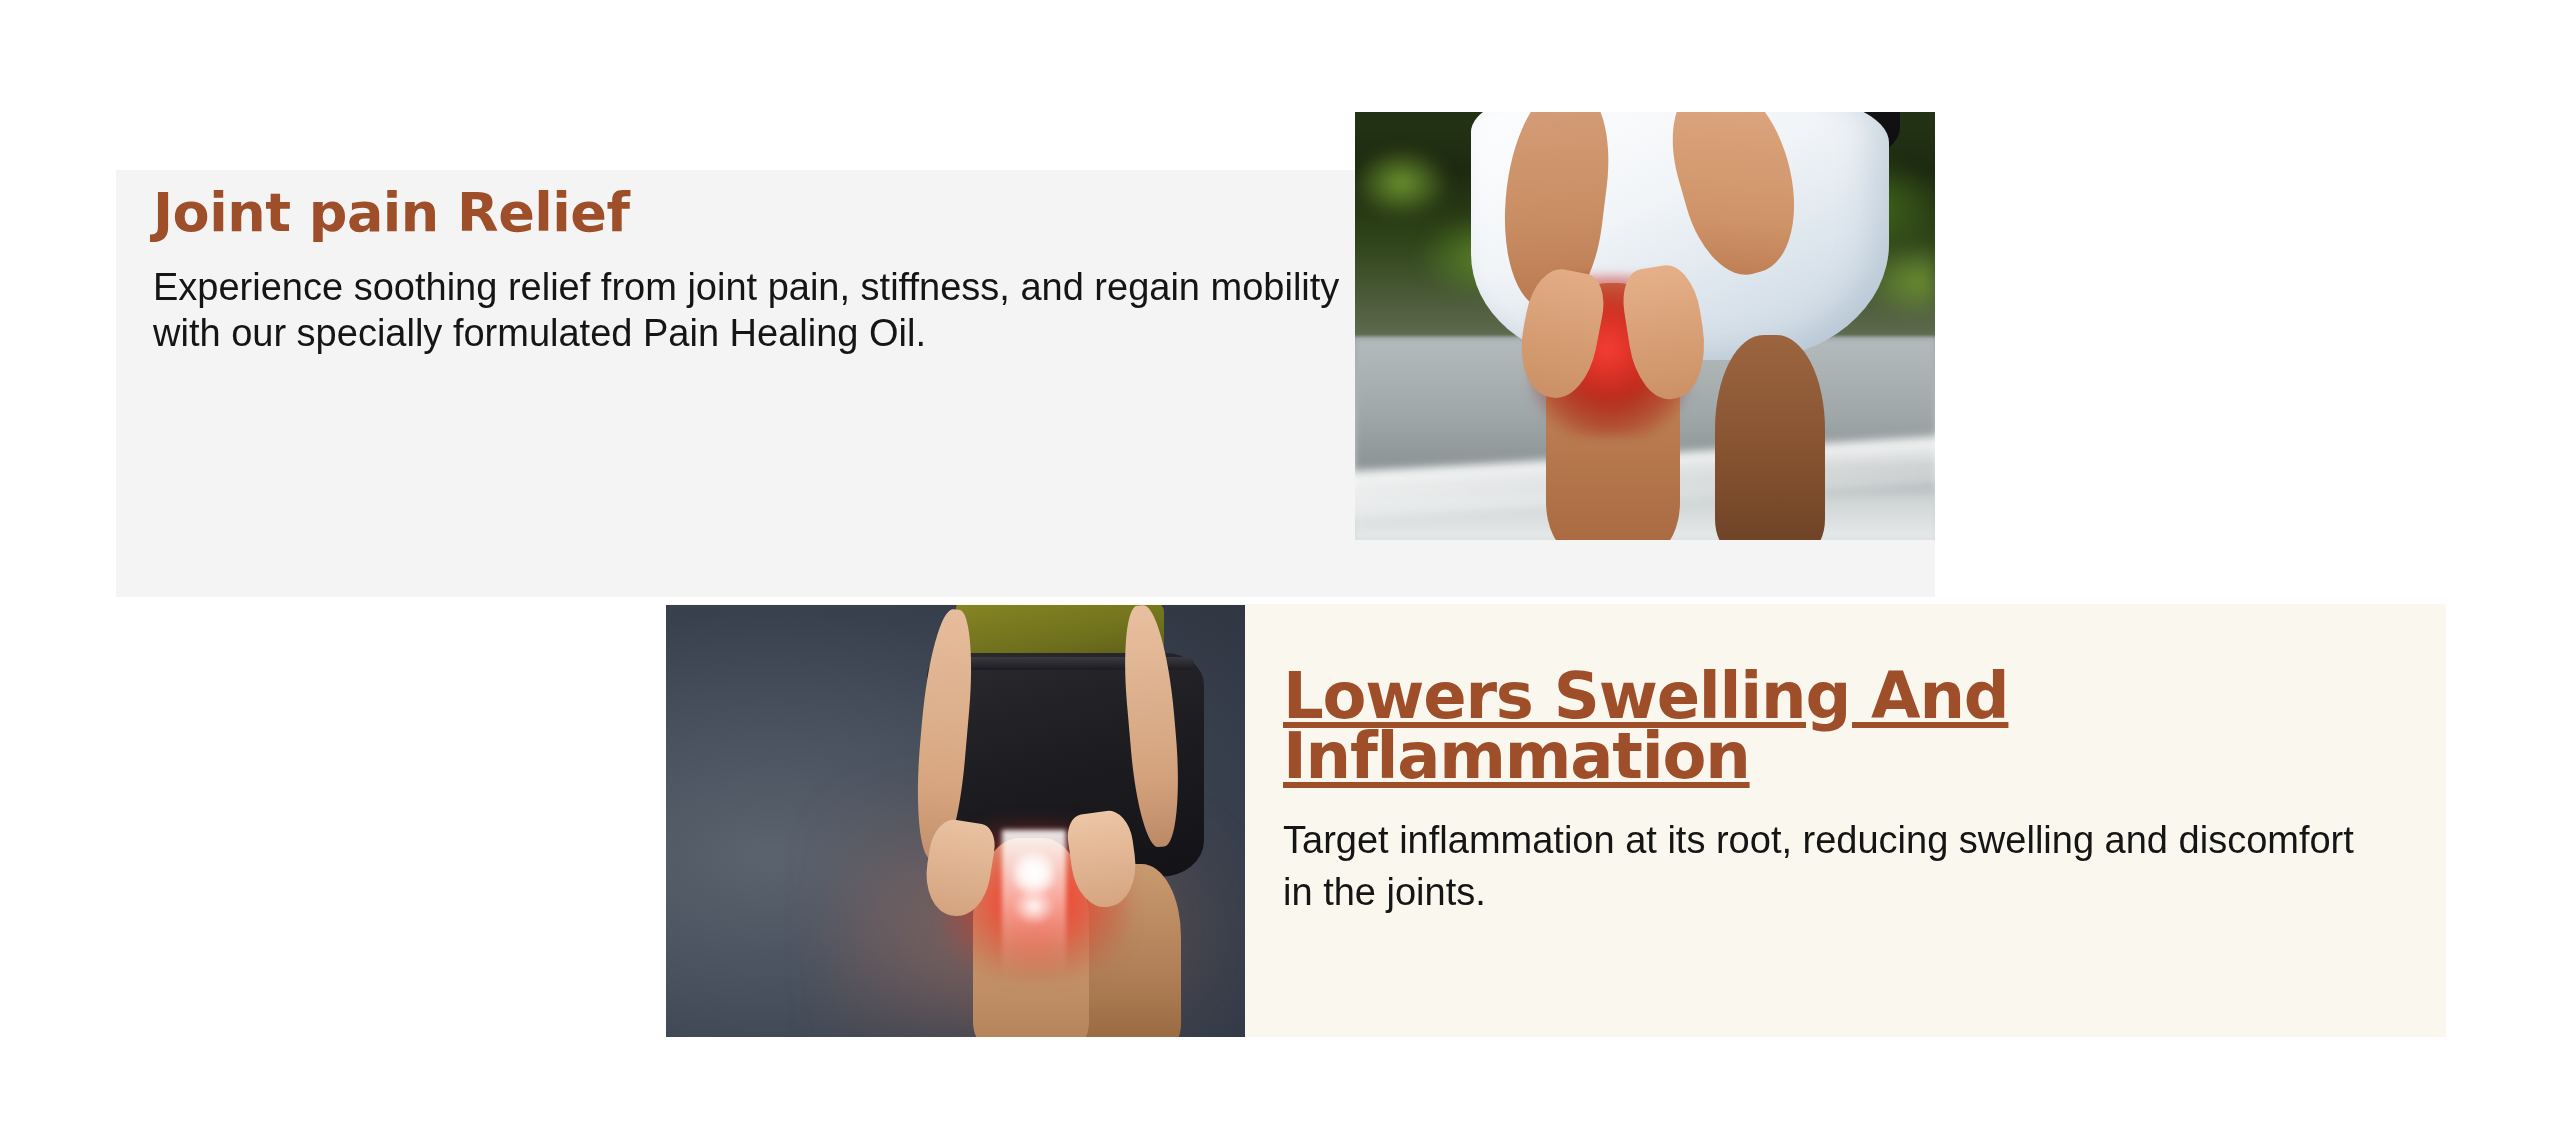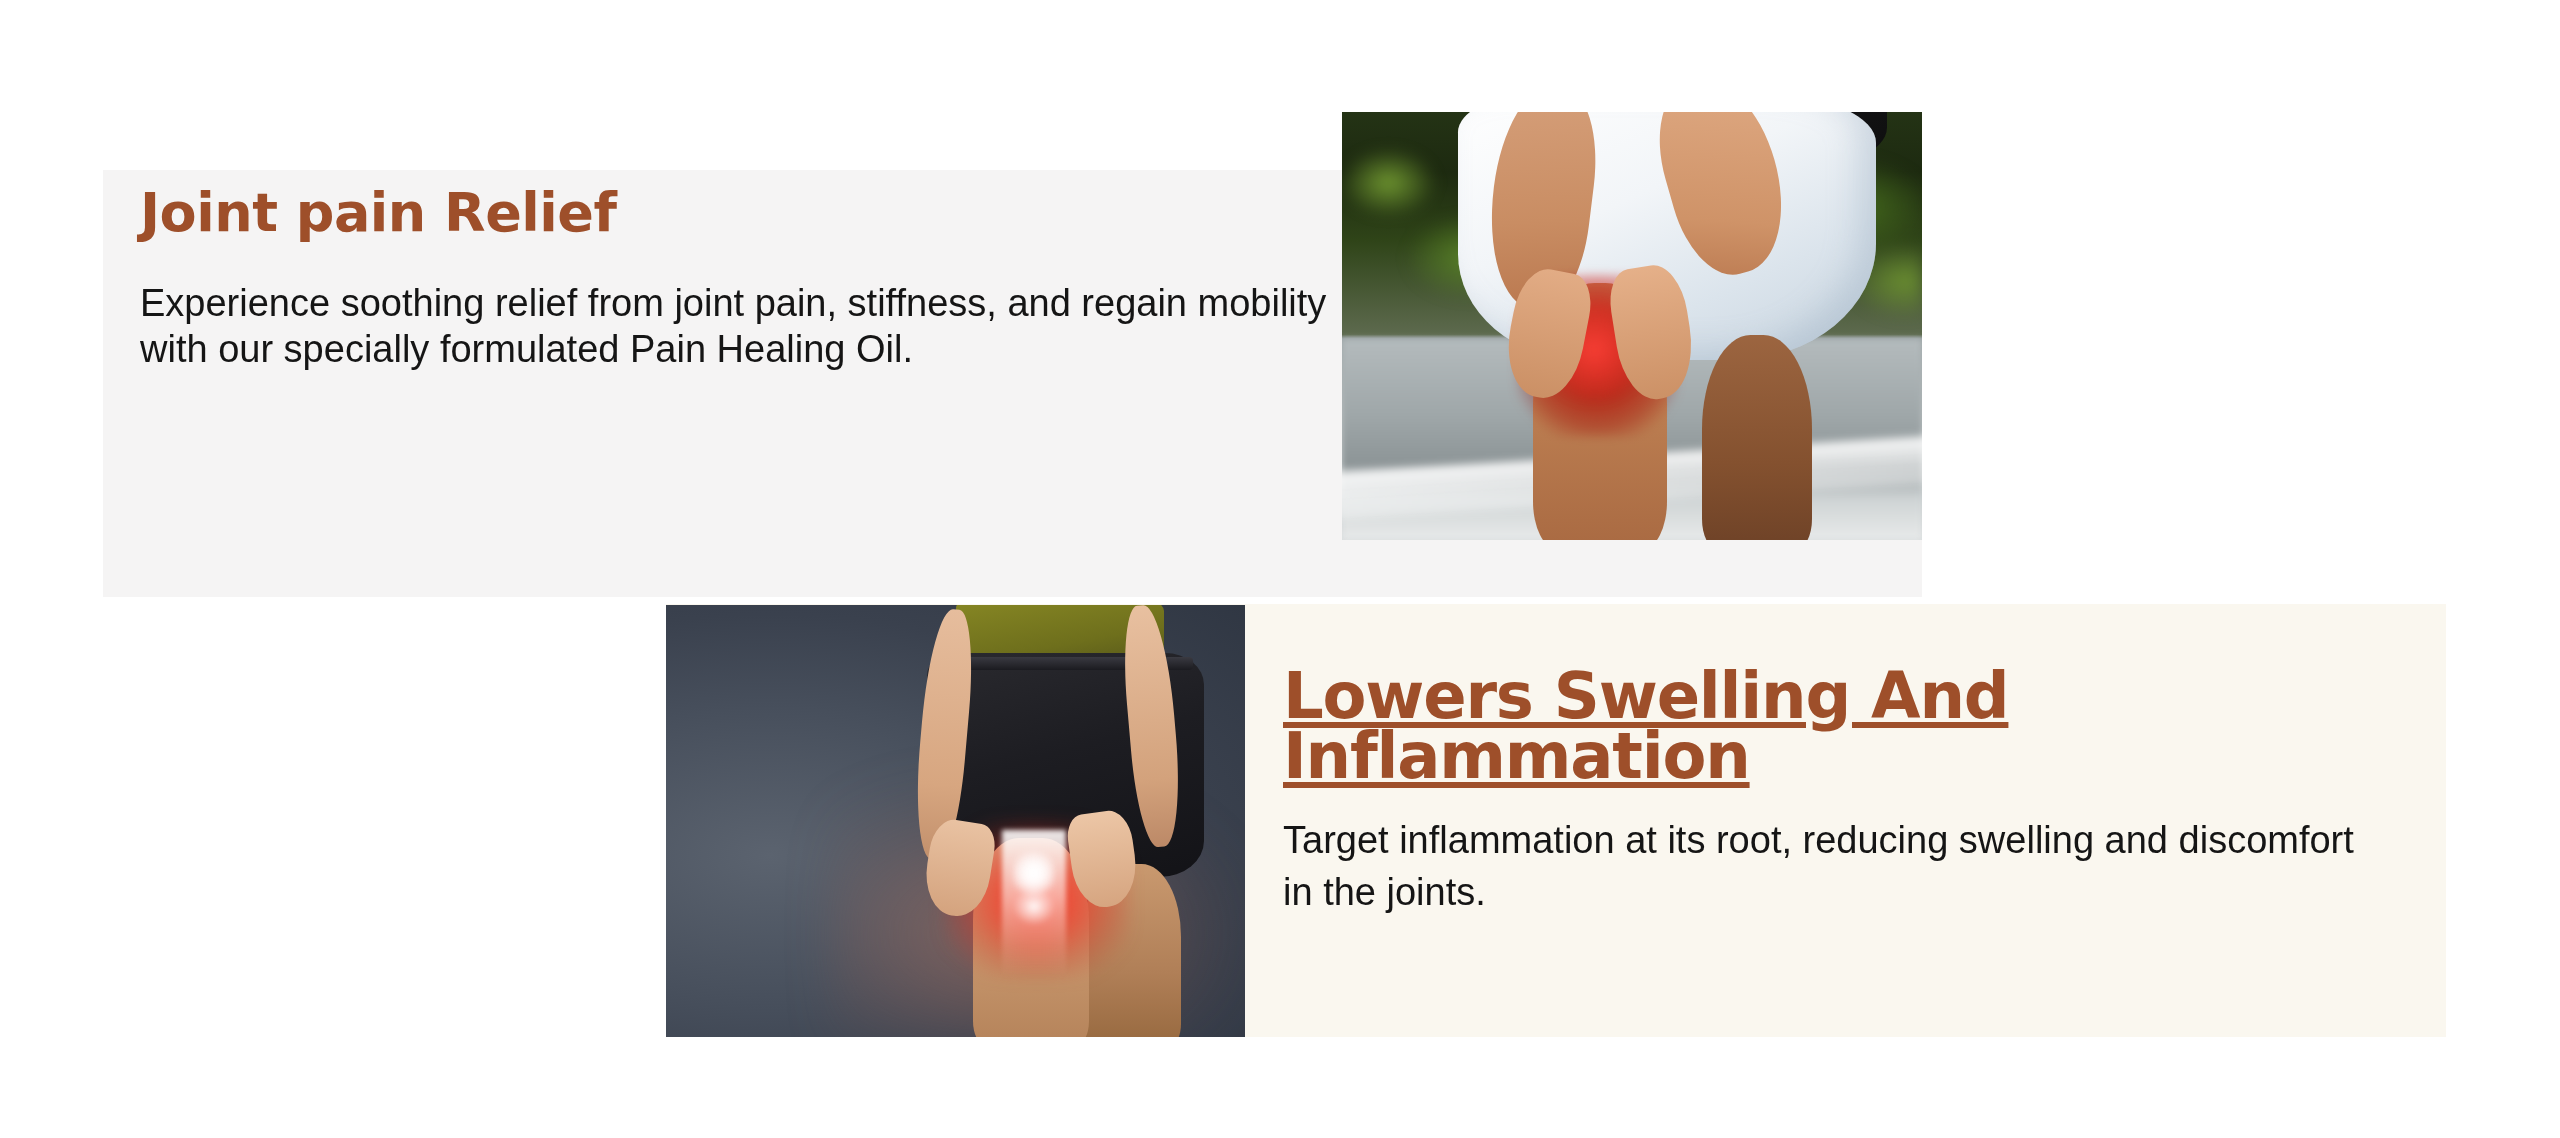--- a/index.html
+++ b/index.html
@@ -22,21 +22,21 @@
   }
 
   
   .feature-card {
     position: absolute;
     box-sizing: border-box;
   }
 
   
   .card-one {
-    left: 103px;
+    left: 116px;
     top: 170px;
     width: 1819px;
     height: 427px;
     background: #f5f4f4;
   }
   .card-one .card-text {
     position: absolute;
     left: 37px;
     top: 12px;
     width: 1190px;
@@ -75,21 +75,21 @@
     letter-spacing: -1.2px;
     text-decoration: underline;
   }
   .card-body {
     margin: 0;
     color: #151515;
     font-family: "Liberation Sans", sans-serif;
     font-weight: 400;
   }
   .card-one .card-body {
-    margin-top: 36px;
+    margin-top: 20px;
     font-size: 38px;
     line-height: 46px;
   }
   .card-two .card-body {
     margin-top: 28px;
     font-size: 38px;
     line-height: 52px;
   }
 
   

